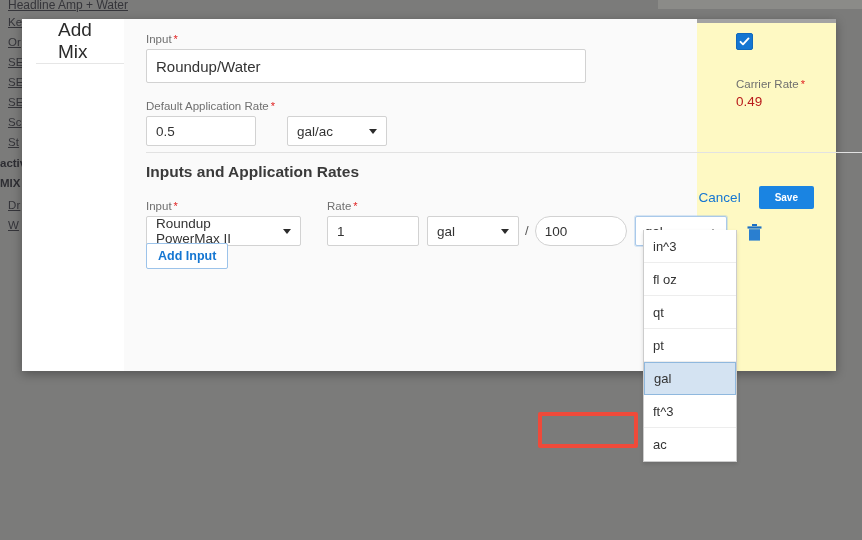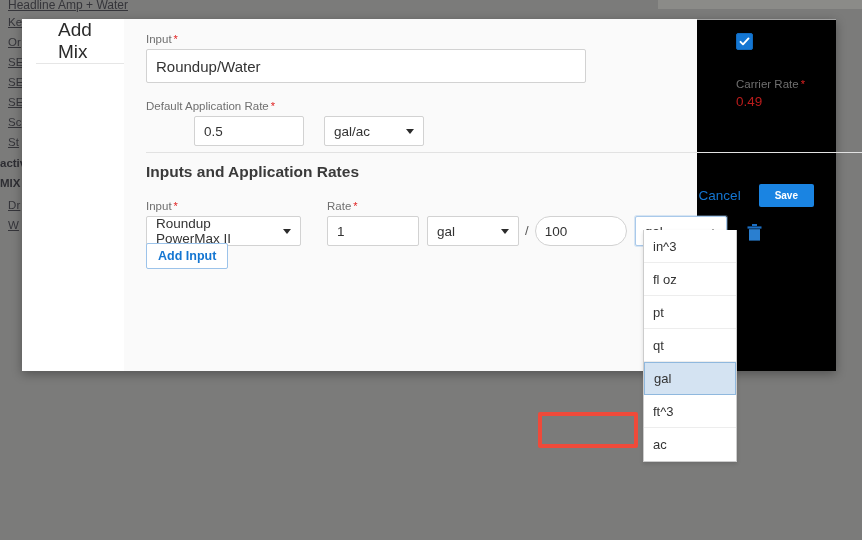--- a/index.html
+++ b/index.html
@@ -91,22 +91,22 @@
     font-weight: 400;
   }
   #modal-body {
     flex: 1 1 auto;
     background: #fafafa;
     position: relative;
     padding: 0;
   }
   #modal-footer {
     flex: 0 0 54px;
-    background: #000000;
-    border-top: 1px solid #a3a3a3;
+    background: #fef9c3;
+    border-top: 4px solid #a3a3a3;
     display: flex;
     align-items: center;
     justify-content: flex-end;
     padding-right: 22px;
     gap: 16px;
   }
 
   .field-label {
     font-size: 11.5px;
     color: #6f6f6f;
@@ -198,23 +198,23 @@
     margin-top: 2px;
   }
 
   
   #row-rate {
     position: absolute;
     left: 22px;
     top: 81px;
     display: flex;
     align-items: flex-end;
-    gap: 12px;
-  }
-  #dar-input { width: 110px; margin-left: 48px; }
+    gap: 4px;
+  }
+  #dar-input { width: 110px; }
   #dar-unit { width: 100px; margin-left: 8px; }
   #carrier-group { margin-left: 51px; }
   #carrier-select { width: 175px; }
 
   
   #divider {
     position: absolute;
     left: 22px;
     top: 133px;
     width: 756px;
@@ -456,22 +456,22 @@
           <rect x="2" y="5.2" width="11" height="11.4" fill="#2a7fd0"></rect>
         </svg>
       </div>
     </div>
 
     <button id="add-input-btn">Add Input</button>
 
     <div id="dropdown-list">
       <div class="dd-opt">in^3</div>
       <div class="dd-opt">fl oz</div>
+      <div class="dd-opt">qt</div>
       <div class="dd-opt">pt</div>
-      <div class="dd-opt">qt</div>
       <div class="dd-opt selected">gal</div>
       <div class="dd-opt">ft^3</div>
       <div class="dd-opt">ac</div>
     </div>
 
   </div>
 
   <div id="modal-footer">
     <button id="cancel-button">Cancel</button>
     <button id="save-button">Save</button>

